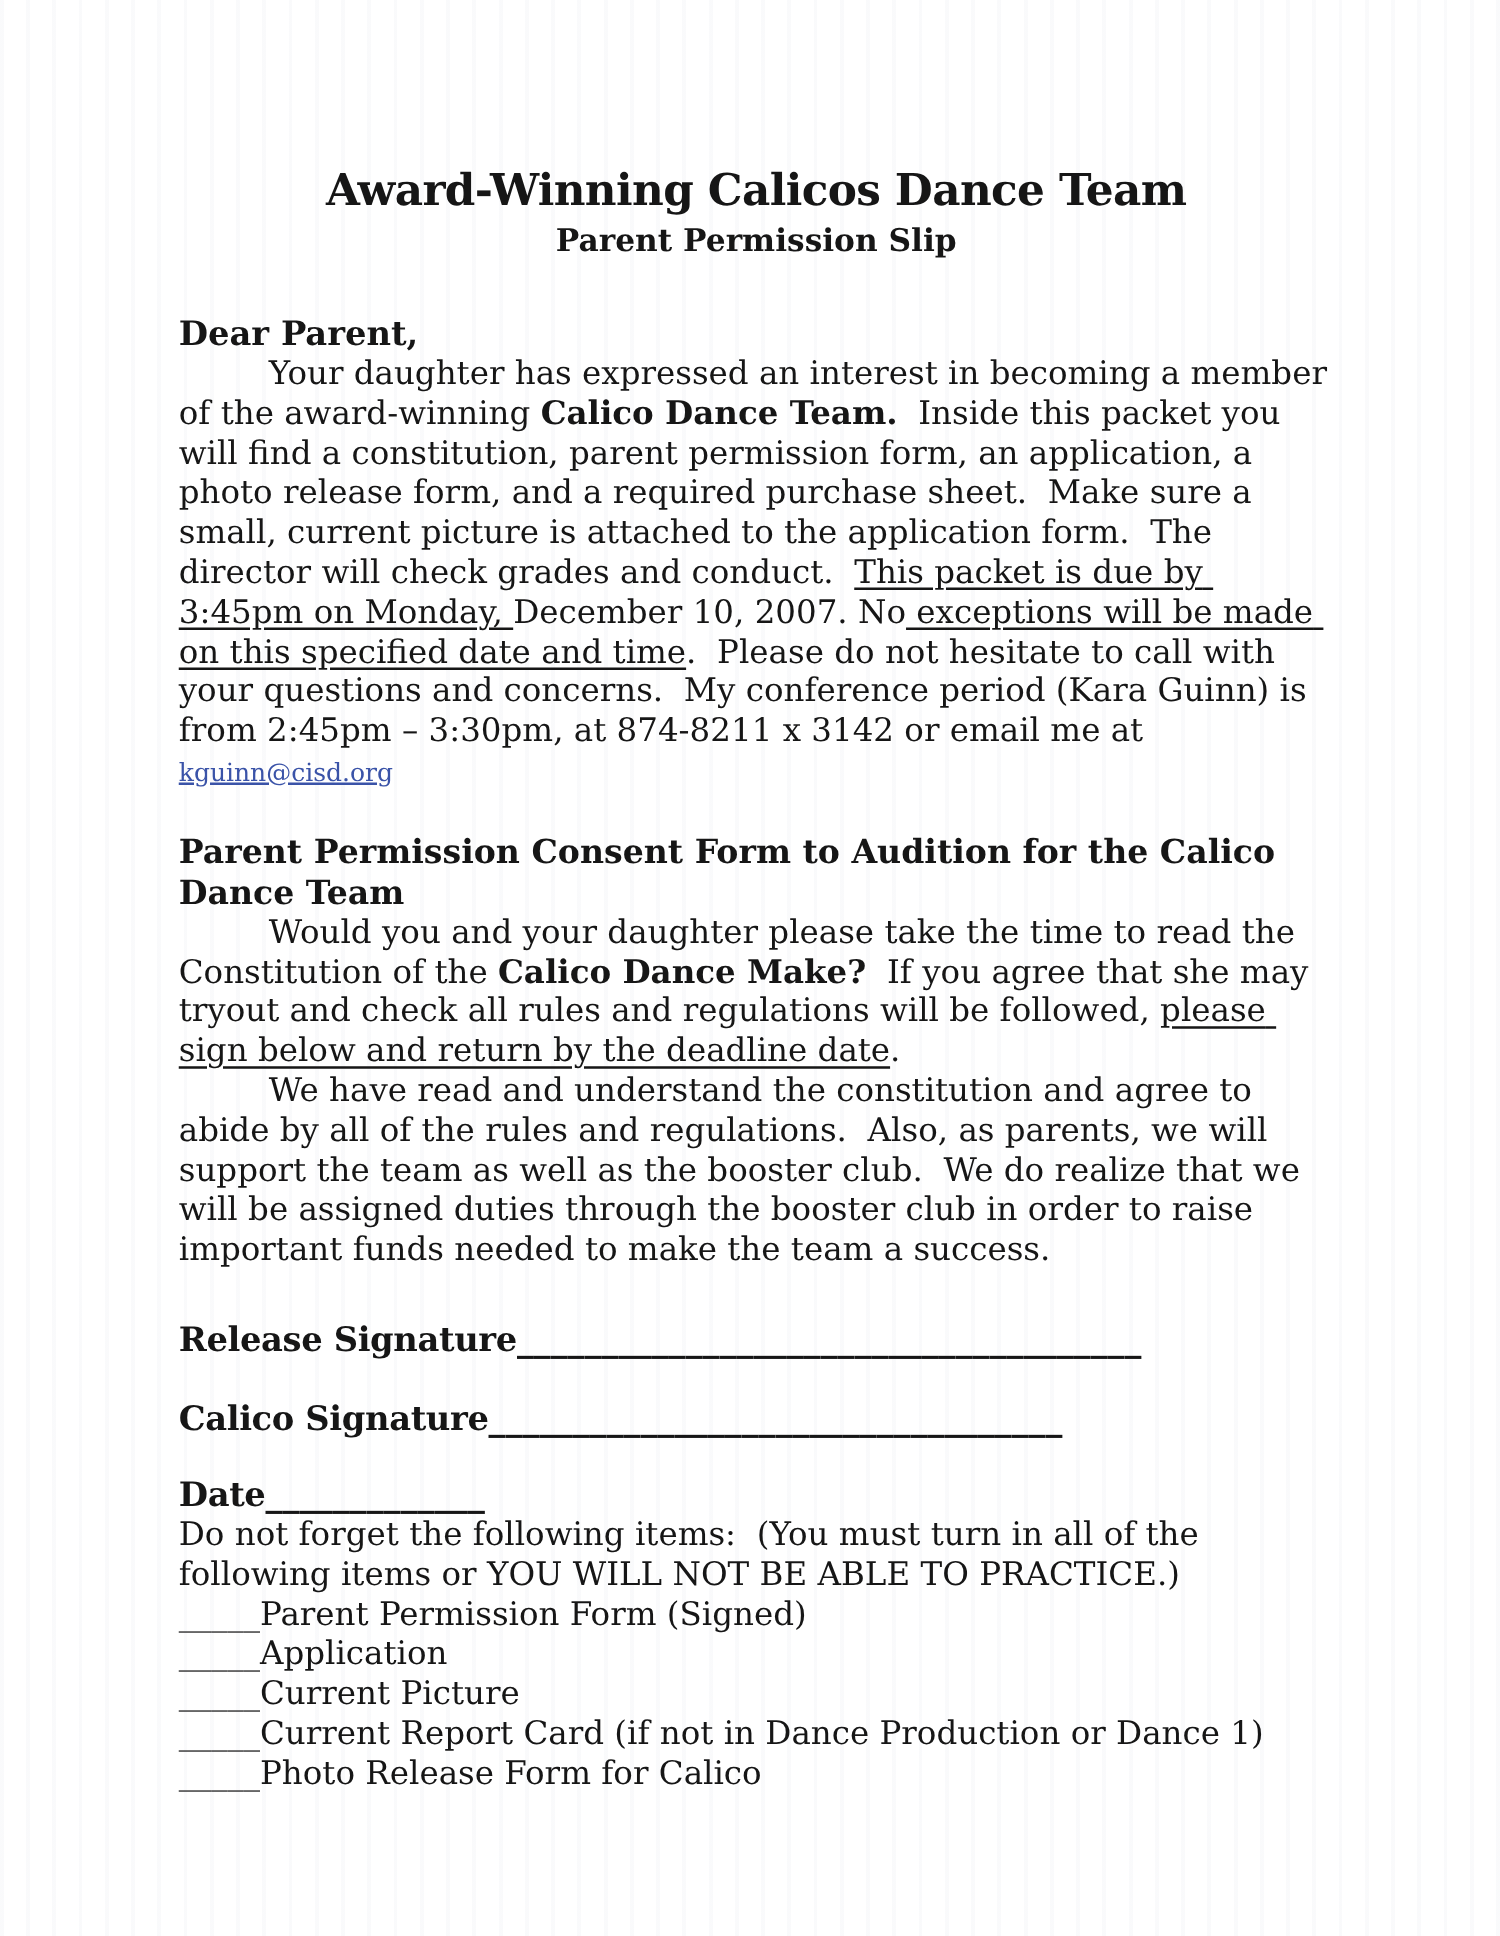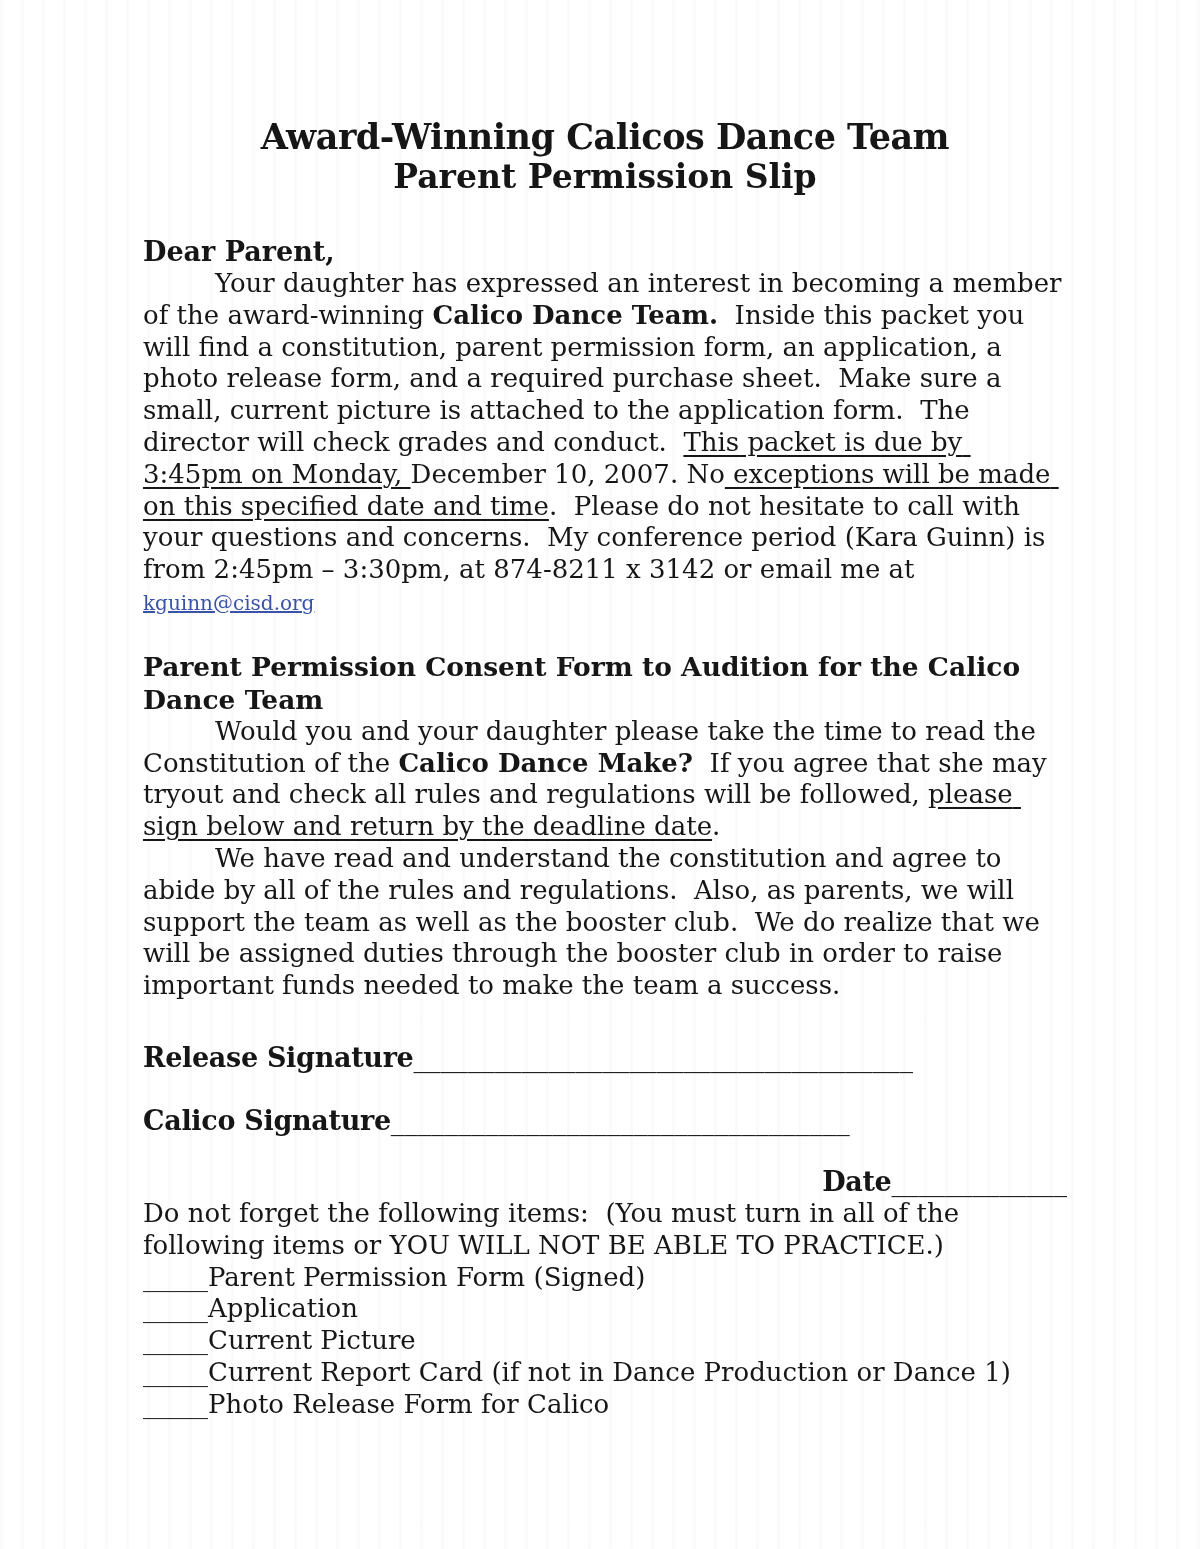--- a/index.html
+++ b/index.html
@@ -16,33 +16,33 @@
         rgba(225,228,235,0.18) 0px, rgba(225,228,235,0.18) 3px,
         rgba(255,255,255,0) 3px, rgba(255,255,255,0) 21px),
       #ffffff;
     font-family: "DejaVu Serif", "Liberation Serif", serif;
     color: #161616;
     overflow: hidden;
   }
   .content {
     position: absolute;
     left: 143px;
-    top: 116px;
+    top: 132px;
     width: 924px;
   }
   .doc-title {
     font-size: 35px;
     font-weight: bold;
     text-align: center;
     line-height: 42px;
     letter-spacing: -0.5px;
     white-space: nowrap;
   }
   .doc-subtitle {
-    font-size: 33px;
+    font-size: 25px;
     font-weight: bold;
     text-align: center;
     line-height: 31px;
     margin-top: 3px;
   }
   .salutation {
     margin-top: 44px;
     font-size: 27px;
     font-weight: bold;
     line-height: 32px;
@@ -69,23 +69,23 @@
   }
   .sig-row {
     font-size: 27px;
     font-weight: bold;
     line-height: 32px;
     white-space: nowrap;
     letter-spacing: -0.3px;
   }
   .sig-row.first { margin-top: 40px; }
   .sig-row.mid   { margin-top: 31px; }
-  .sig-row.last  { margin-top: 29px; text-align: right; }
+  .sig-row.last  { margin-top: 29px; }
   .sig-blank {
-    font-weight: normal;
+    font-weight: bold;
     letter-spacing: 0;
   }
   .check-blank { }
   .check-item { white-space: pre-wrap; }
 </style>
 </head>
 <body>
 
 <div class="page">
   <div class="content">

